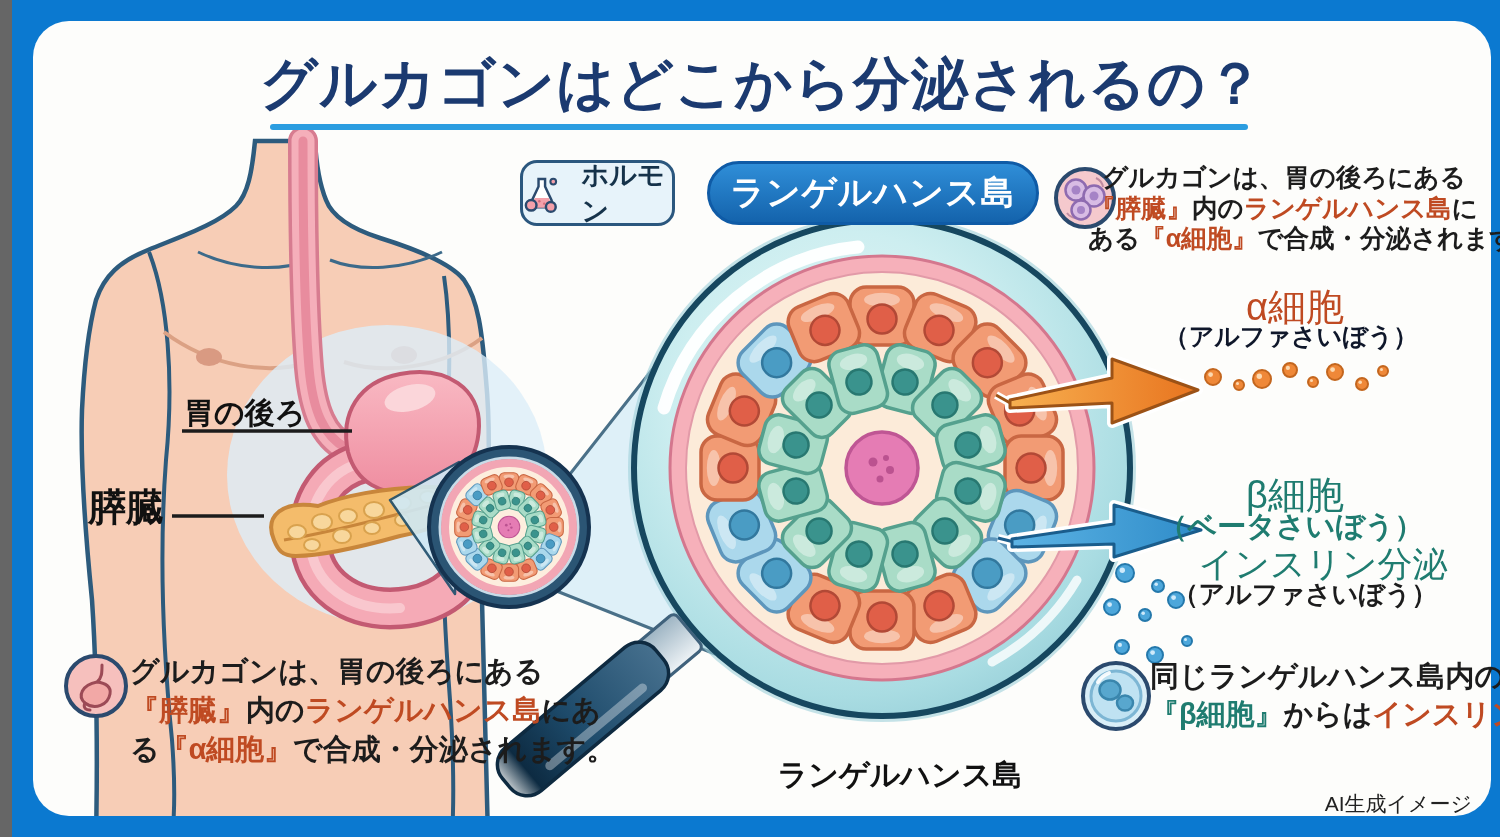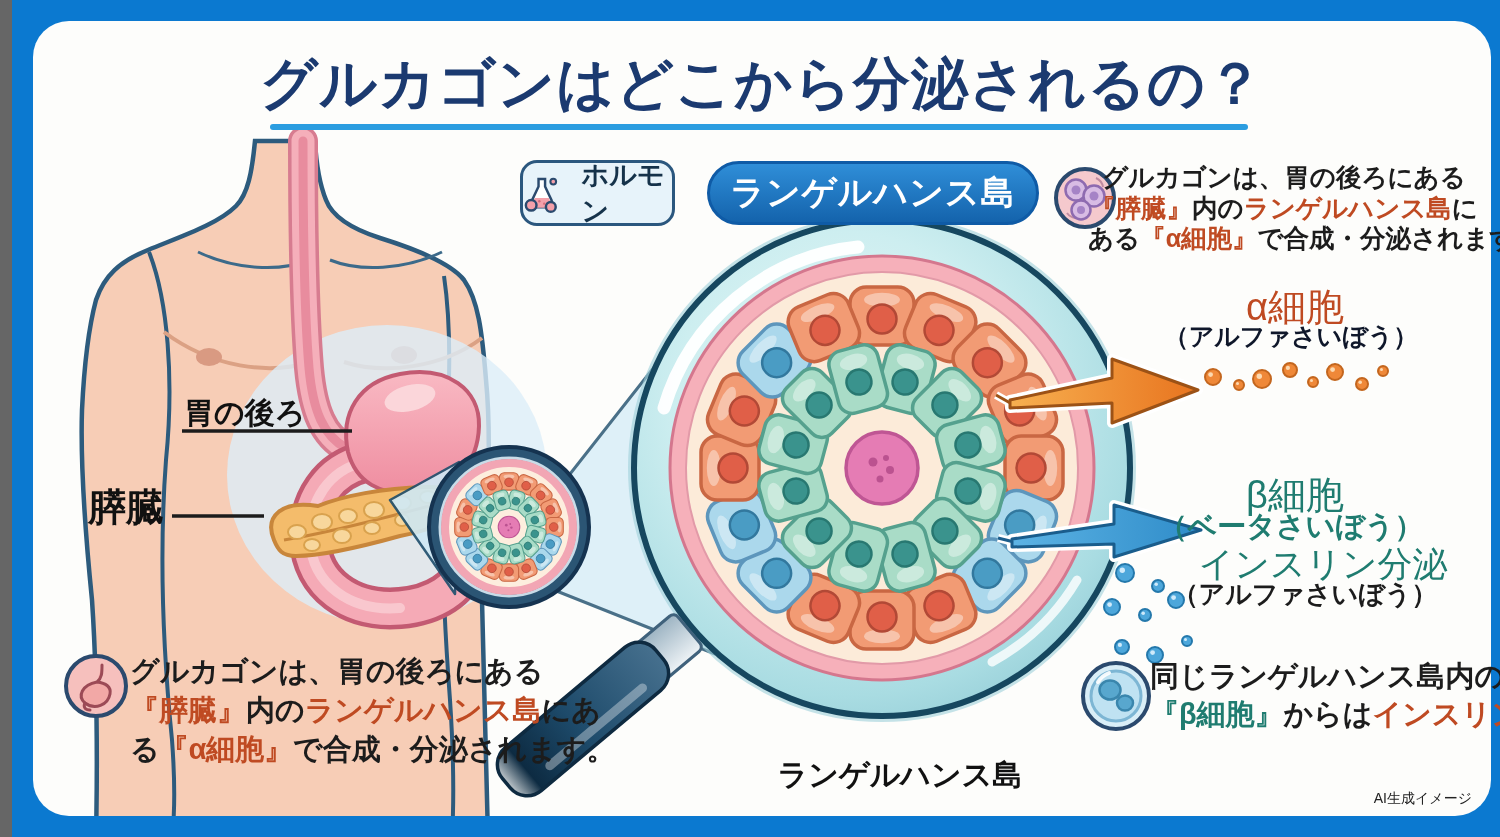--- a/index.html
+++ b/index.html
@@ -30,21 +30,21 @@
   .alpha-secretion{left:1161px;top:388px;width:300px;font-size:36px;color:#bf4a22;}
   .beta-name{left:1133px;top:470px;width:300px;font-size:38px;color:#1f7c70;}
   .beta-reading{left:1129px;top:507px;width:300px;font-size:29px;font-weight:800;color:#1f7c70;}
   .beta-secretion{left:1161px;top:541px;width:300px;font-size:35px;color:#1f7c70;}
   .beta-note{left:1143px;top:577px;width:300px;font-size:26px;font-weight:800;color:#1c1c1c;}
   .torso-label{position:absolute;z-index:2;font-weight:700;color:#111;white-space:nowrap;}
   .lbl-stomach{left:172px;top:393px;font-size:30px;}
   .lbl-pancreas{left:76px;top:482px;font-size:38px;}
   .lbl-pancreas-reading{left:56px;top:525px;font-size:26px;font-weight:800;}
   .islet-caption{left:758px;top:755px;width:260px;text-align:center;font-size:30px;font-weight:800;color:#111;}
-  .ai-credit{left:1270px;top:790px;width:190px;text-align:right;font-size:14px;font-weight:500;color:#222;}
+  .ai-credit{left:1270px;top:790px;width:190px;text-align:right;font-size:21px;font-weight:500;color:#222;}
 </style>
 </head>
 <body>
 
 <div class="canvas">
   <div class="panel"></div>
 
   <svg class="art" viewBox="0 0 1500 837">
     <defs>
       <clipPath id="panelClip">

